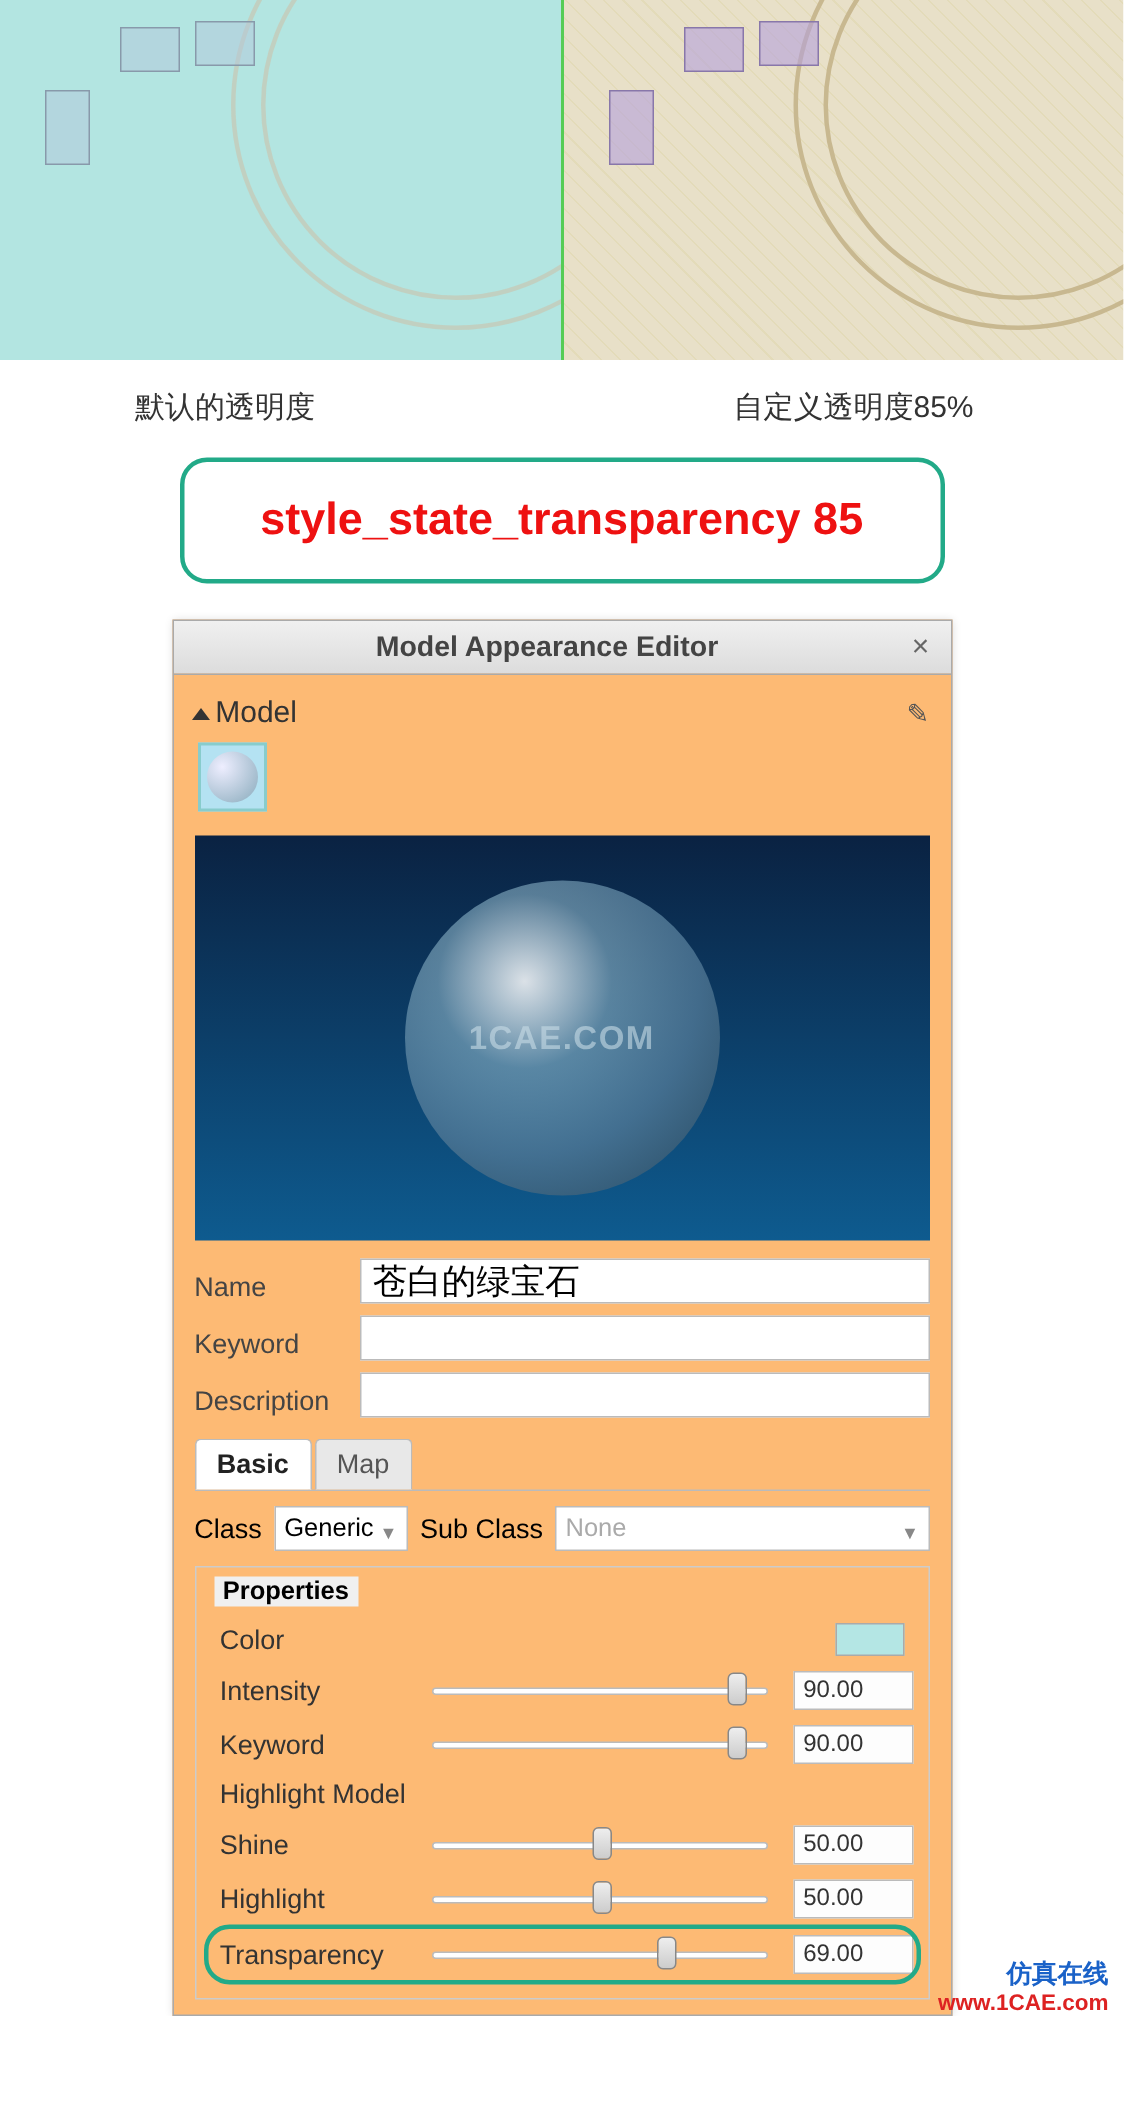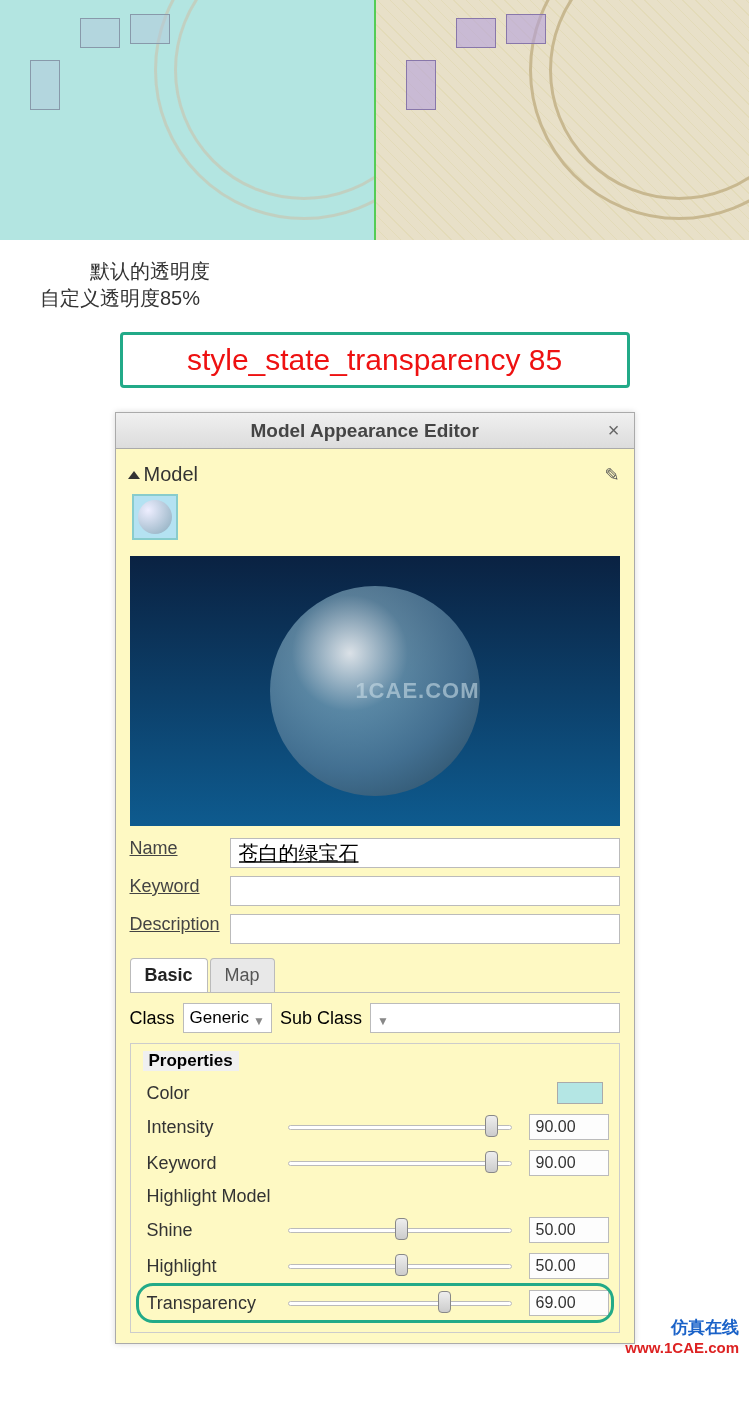--- a/index.html
+++ b/index.html
@@ -9,46 +9,46 @@
 .img-right { flex: 1; background: #e8e0c8; position: relative; overflow: hidden; border-left: 2px solid #5c5; }
 .circle-pattern { position: absolute; border: 3px solid rgba(200,200,180,0.7); border-radius: 50%; }
 .img-left .c1 { width: 300px; height: 300px; top: -80px; right: -80px; }
 .img-left .c2 { width: 260px; height: 260px; top: -60px; right: -60px; }
 .img-right .c1 { width: 300px; height: 300px; top: -80px; right: -80px; border-color: #c8b890; }
 .img-right .c2 { width: 260px; height: 260px; top: -60px; right: -60px; border-color: #c8b890; }
 .box-left { position: absolute; width: 40px; height: 30px; background: rgba(180,200,220,0.5); border: 1px solid #8899aa; }
 .box-right { position: absolute; width: 40px; height: 30px; background: rgba(180,160,220,0.6); border: 1px solid #8877aa; }
 .img-right::before { content:""; position:absolute; inset:0; background: repeating-linear-gradient(45deg, transparent 0 8px, rgba(200,190,100,0.15) 8px 9px); }
 
-.labels-row { display: flex; padding: 18px 40px 10px; font-size: 20px; color: #333; flex-direction: column; }
+.labels-row { display: flex; padding: 18px 40px 10px; font-size: 20px; color: #333; }
 .labels-row span:first-child { flex: 1; margin-left: 50px; }
 .labels-row span:last-child { margin-right: 60px; }
 
-.code-box { margin: 10px auto 24px; width: 510px; border: 3px solid #2a8; border-radius: 4px; padding: 8px 18px; font-size: 30px; color: #e11; font-weight: 400; text-align: center; }
-
-.editor-wrap { margin: 12px auto; width: 520px; background: #fef9c3; border: 1px solid #aaa; box-shadow: 0 0 6px rgba(0,0,0,.15); }
+.code-box { margin: 10px auto 24px; width: 510px; border: 3px solid #2a8; border-radius: 18px; padding: 22px 18px; font-size: 30px; color: #e11; font-weight: 700; text-align: center; }
+
+.editor-wrap { margin: 0 auto; width: 520px; background: #fdba74; border: 1px solid #aaa; box-shadow: 0 0 6px rgba(0,0,0,.15); }
 .title-bar { display: flex; align-items: center; background: linear-gradient(#f0f0f0,#dcdcdc); border-bottom: 1px solid #aaa; padding: 6px 10px; }
 .title-bar .t { flex: 1; text-align: center; font-weight: bold; color: #444; font-size: 19px; }
 .close-x { color: #666; font-size: 20px; cursor: pointer; padding: 0 4px; }
 
 .model-row { display: flex; align-items: center; padding: 14px 14px 6px; }
 .tri { width: 0; height: 0; border-top: 6px solid transparent; border-bottom: 6px solid transparent; border-right: 8px solid #333; margin-right: 6px; transform: rotate(90deg); }
 .model-label { font-size: 20px; color: #333; flex: 1; }
 .eyedrop { color: #555; font-size: 18px; }
 .swatch-row { padding: 2px 16px 8px; }
 .swatch { width: 46px; height: 46px; background: #b4e2f2; display: flex; align-items: center; justify-content: center; border: 2px solid #8cc; }
 .swatch .ball { width: 34px; height: 34px; border-radius: 50%; background: radial-gradient(circle at 30% 30%, #eef, #8ab); }
 
 .preview { margin: 8px 14px; height: 270px; background: linear-gradient(180deg, #0a2242, #0e5b8f); display: flex; align-items: center; justify-content: center; position: relative; }
-.sphere { width: 210px; height: 210px; border-radius: 50%; background: radial-gradient(circle at 38% 32%, rgba(255,255,255,.85), rgba(140,180,200,.6) 30%, rgba(80,120,150,.8) 60%, rgba(40,70,90,.95)); position: relative; display:flex; align-items:center; justify-content:flex-end; }
+.sphere { width: 210px; height: 210px; border-radius: 50%; background: radial-gradient(circle at 38% 32%, rgba(255,255,255,.85), rgba(140,180,200,.6) 30%, rgba(80,120,150,.8) 60%, rgba(40,70,90,.95)); position: relative; display:flex; align-items:center; justify-content:center; }
 .sphere .wm { color: rgba(200,220,230,.6); font-size: 22px; font-weight: bold; letter-spacing: 1px; }
 
-.form-row { display: flex; align-items: flex-start; padding: 4px 14px; font-size: 18px; color: #444; text-decoration: underline; }
+.form-row { display: flex; align-items: flex-end; padding: 4px 14px; gap: 10px; font-size: 18px; color: #444; }
 .form-row label { width: 100px; }
-.form-row input[type=text] { flex: 1; height: 30px; border: 1px solid #bbb; padding: 2px 8px; font-size: 20px; background: #fff; }
+.form-row input[type=text] { flex: 1; height: 30px; border: 1px solid #bbb; padding: 2px 8px; font-size: 23px; background: #fff; }
 
 .tabs { display: flex; margin: 10px 14px 0; border-bottom: 1px solid #bbb; }
 .tab { padding: 6px 14px; border: 1px solid #bbb; border-bottom: none; background: #e8e8e8; font-size: 18px; color: #555; border-radius: 4px 4px 0 0; margin-right: 2px; cursor: pointer; }
 .tab.active { background: #fff; font-weight: bold; color: #222; }
 
 .class-row { display: flex; align-items: center; padding: 10px 14px 6px; gap: 8px; font-size: 18px; }
 .sel { border: 1px solid #bbb; background: #fff; padding: 4px 6px; font-size: 17px; display: inline-flex; align-items: flex-end; gap: 4px; height: 30px; }
 .sel .dd { color: #888; font-size: 12px; }
 .sel.disabled { color: #aaa; }
 
@@ -139,20 +139,21 @@
   </div>
 
   <div class="class-row">
     <span>Class</span>
     <span class="sel">
       <span>Generic</span>
       <span class="dd">▼</span>
     </span>
     <span>Sub Class</span>
     <span class="sel disabled" style="flex:1">
+      <span style="flex:1">None</span>
       <span class="dd">▼</span>
     </span>
   </div>
 
   <div class="props-box">
     <div class="props-title">Properties</div>
 
     <div class="prop-row">
       <span class="plabel">Color</span>
       <div class="color-swatch"></div>

